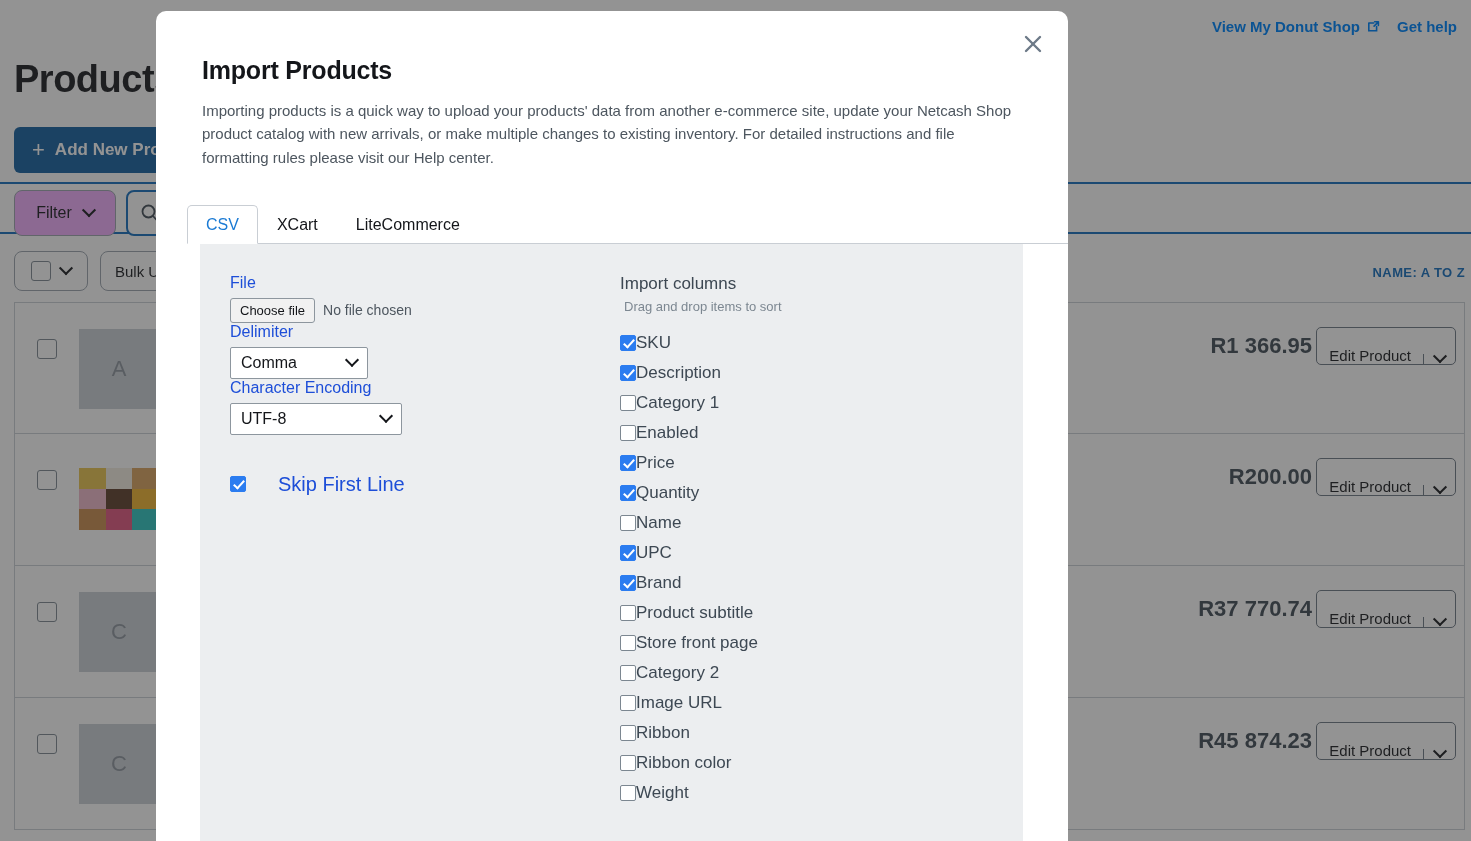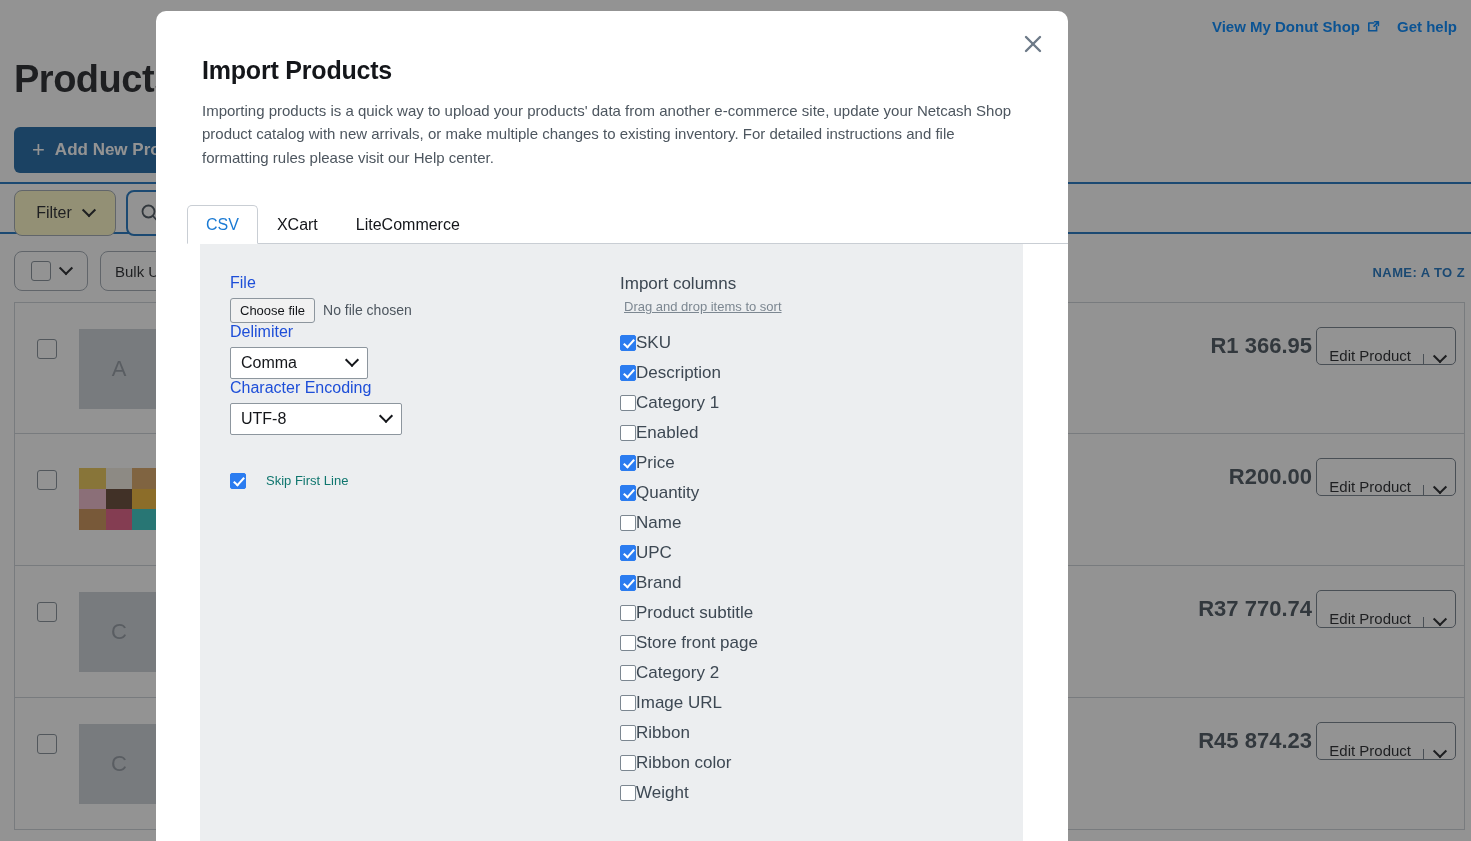--- a/index.html
+++ b/index.html
@@ -42,21 +42,21 @@
     padding: 0 18px;
     font-size: 17px; font-weight: bold;
     white-space: nowrap;
   }
   .plus-ico { font-size: 22px; font-weight: normal; line-height: 1; }
 
   .bg-filter {
     position: absolute; top: 190px; left: 14px;
     width: 102px; height: 46px;
     border: 1px solid #9aa3ad; border-radius: 8px;
-    background: #fef9c3;
+    background: #f0abfc;
     display: flex; align-items: center; justify-content: center; gap: 12px;
     font-size: 16px; color: #14161a;
   }
   .chev { display:inline-block; width:10px; height:10px; border-right:2px solid #14161a; border-bottom:2px solid #14161a; transform: rotate(45deg) translate(-2px,-2px); }
 
   .bg-search {
     position: absolute; top: 190px; left: 126px;
     width: 300px; height: 46px;
     border: 2px solid #0f6bbd; border-radius: 8px;
     background: #fff;
@@ -237,24 +237,24 @@
     border: 1px solid #7c8791; background: #fff;
     cursor: pointer;
   }
   .cb.on { background: #2b7cf0; border-color: #2b7cf0; }
   .cb.on::after {
     content: ""; position: absolute;
     left: 5px; top: 1px; width: 4px; height: 9px;
     border-right: 2px solid #fff; border-bottom: 2px solid #fff;
     transform: rotate(42deg);
   }
-  .skip-label { font-size: 13px; color: #0f766e; }
+  .skip-label { font-size: 20px; color: #1d4ed8; margin-left: 12px; }
 
   .col-title { font-size: 17px; color: #3d4853; }
-  .col-sub { font-size: 13px; color: #7c8791; margin: 5px 0 14px 4px; text-decoration: underline; }
+  .col-sub { font-size: 13px; color: #7c8791; margin: 5px 0 14px 4px; }
 
   .col-list { }
   .col-item {
     display: flex; align-items: center; gap: 0;
     height: 30px;
     cursor: move;
   }
   .col-item .nm { font-size: 17px; color: #3d4853; }
 </style>
 </head>

